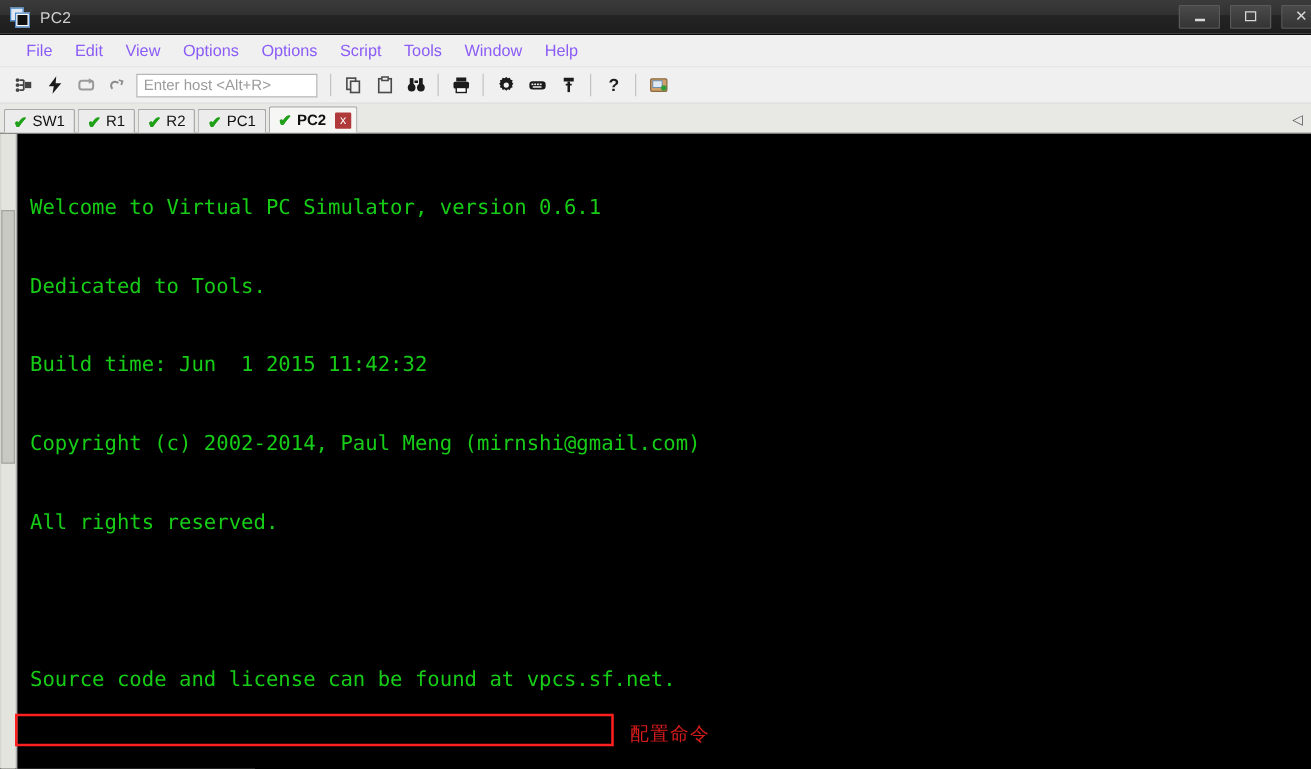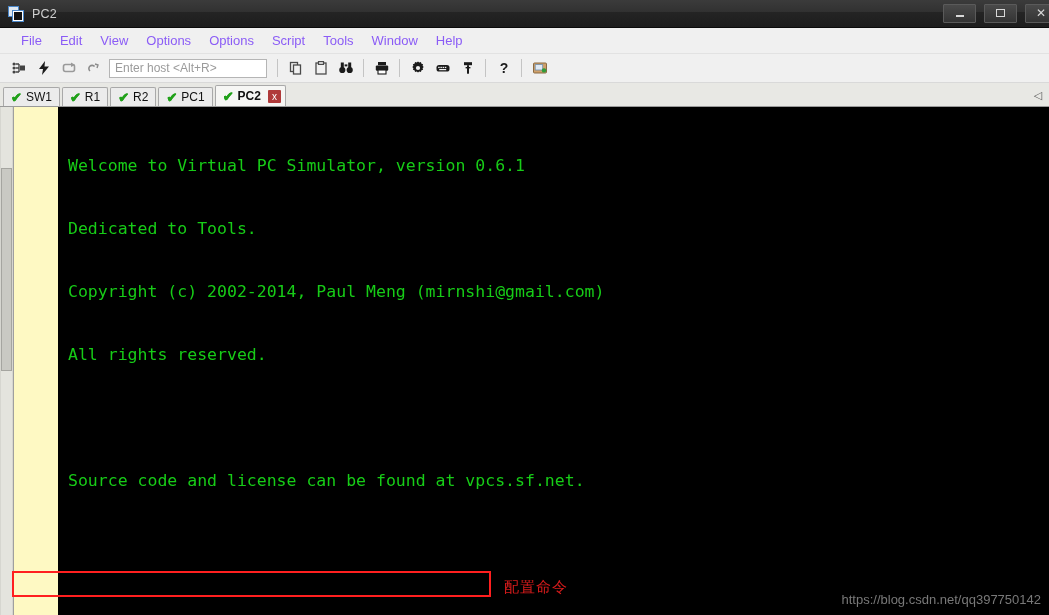--- a/index.html
+++ b/index.html
@@ -118,21 +118,21 @@
   }
   .tb-btn {
     width: 23px; height: 22px;
     display: flex; align-items: center; justify-content: center;
     margin: 0 1px;
   }
   .tb-sep {
     width: 1px; height: 18px; background: #c4c4c4; margin: 0 5px;
   }
   .host-input {
-    width: 158px;
+    width: 145px;
     height: 19px;
     background: #ffffff;
     border: 1px solid #b5b5b5;
     margin: 0 5px 0 3px;
     display: flex;
     align-items: center;
     padding-left: 5px;
     box-sizing: border-box;
   }
   .host-input span {
@@ -194,24 +194,23 @@
     right: 2px; bottom: 2px;
     width: 18px; height: 18px;
     display: flex; align-items: center; justify-content: center;
     color: #555; font-size: 11px;
   }
 
   
   .term-wrap {
     flex: 1;
     display: flex;
-    background: #fef9c3;
+    background: #000000;
     position: relative;
     overflow: hidden;
-    gap: 44px;
   }
   .scrollbar {
     width: 13px;
     background: #d6d6d0;
     border-right: 1px solid #9f9f9f;
     position: relative;
     flex: none;
   }
   .scrollbar .track {
     position: absolute;
@@ -463,35 +462,35 @@
   <div class="term-wrap">
 
     <div class="scrollbar">
       <div class="track"></div>
       <div class="thumb"></div>
     </div>
 
     <div class="terminal">
       <div class="tline">Welcome to Virtual PC Simulator, version 0.6.1</div>
       <div class="tline">Dedicated to Tools.</div>
+      <div class="tline">Build time: Jun  1 2015 11:42:32</div>
       <div class="tline">Copyright (c) 2002-2014, Paul Meng (mirnshi@gmail.com)</div>
       <div class="tline">All rights reserved.</div>
       <div class="tline blank">&nbsp;</div>
       <div class="tline">Source code and license can be found at vpcs.sf.net.</div>
       
       
       
       
       
       
       
       
       
       
     </div>
 
     <div class="anno-box"></div>
     <div class="anno-label">配置命令</div>
 
-    <div class="watermark">https://blog.csdn.net/qq397750142</div>
   </div>
 
 </div>
 
 </body></html>

